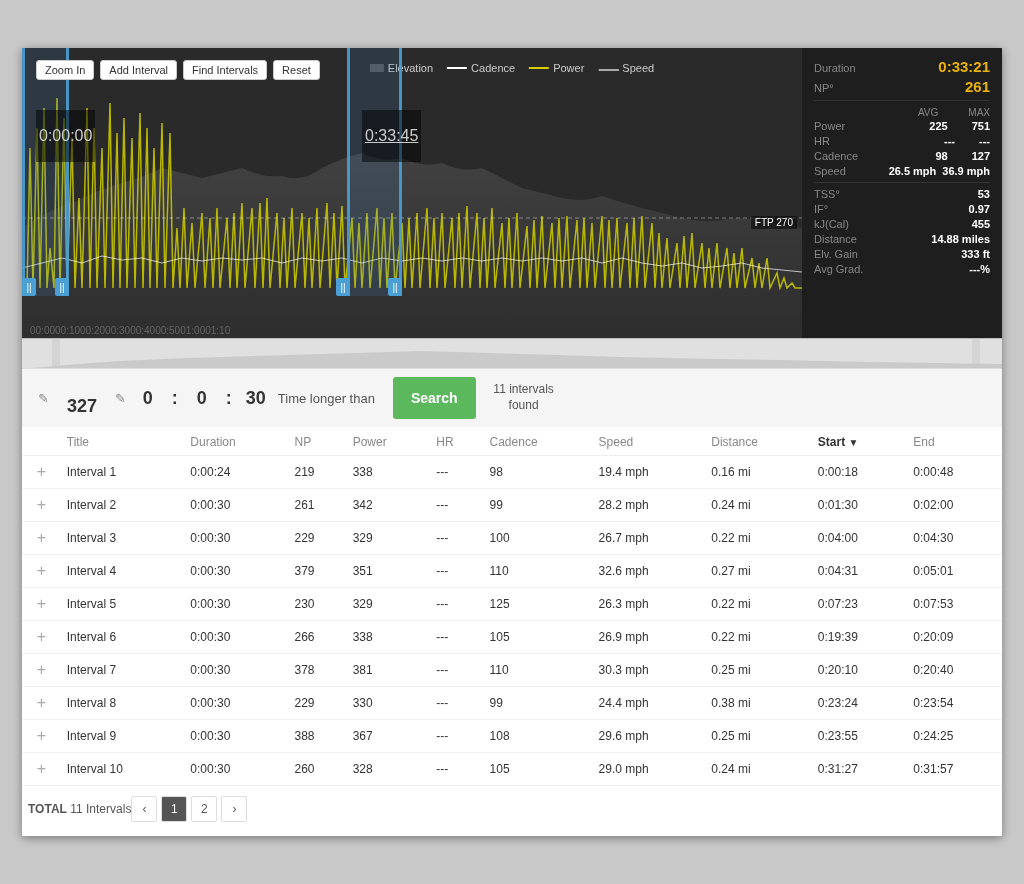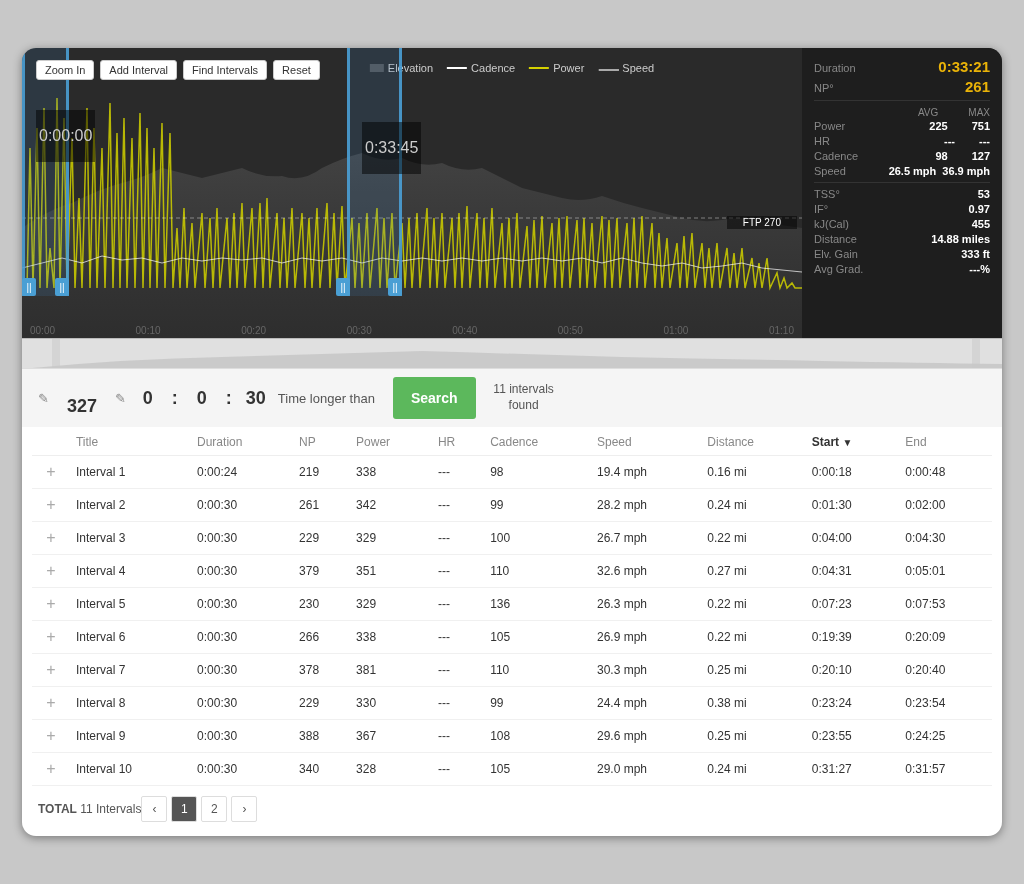--- a/index.html
+++ b/index.html
@@ -9,21 +9,21 @@
       font-size: 12px;
       display: flex;
       justify-content: center;
       align-items: center;
       min-height: 100vh;
       padding: 20px;
     }
     .container {
       width: 980px;
       background: #fff;
-      border-radius: 14px;
+      border-radius: 1px;
       overflow: hidden;
       box-shadow: 0 2px 10px rgba(0,0,0,0.4);
     }
     
     .chart-area {
       background: #2a2a2a;
       position: relative;
       height: 290px;
       overflow: hidden;
     }
@@ -99,41 +99,40 @@
     }
     .stats-col-label { color: #888; font-size: 10px; }
     .stats-divider { border-top: 1px solid #333; margin: 5px 0; }
     .stats-large-value { color: #eab308; font-size: 15px; font-weight: bold; }
     .chart-time-labels {
       position: absolute;
       bottom: 2px;
       left: 0;
       width: calc(100% - 200px);
       display: flex;
-      justify-content: space-between;
       padding: 0 8px;
       color: #666;
       font-size: 10px;
     }
     .chart-marker {
       position: absolute;
       top: 30px;
       font-size: 16px;
       color: #ccc;
       background: rgba(0,0,0,0.5);
       padding: 17px 3px;
     }
     .ftp-label {
       position: absolute;
       right: 205px;
       top: 168px;
       color: #fff;
       font-size: 10px;
       background: rgba(0,0,0,0.5);
-      padding: 1px 16px;
+      padding: 1px 4px;
     }
     
     .mini-chart {
       background: #e0e0e0;
       height: 30px;
       border-top: 1px solid #bbb;
       position: relative;
       overflow: hidden;
     }
     
@@ -184,21 +183,21 @@
     }
     .intervals-found-badge {
       color: #555;
       font-size: 12px;
       text-align: center;
       line-height: 1.3;
       min-width: 80px;
     }
     
     .table-container {
-      padding: 0 10px 10px;
+      padding: 0 0 10px;
     }
     table {
       width: 100%;
       border-collapse: collapse;
       font-size: 12px;
     }
     th {
       color: #888;
       font-weight: normal;
       text-align: left;
@@ -351,21 +350,21 @@
       <rect x="33" y="230" width="14" height="18" rx="2" fill="#4a9fd4"></rect>
       <text x="40" y="243" text-anchor="middle" fill="white" font-size="10">||</text>
 
       <rect x="314" y="230" width="14" height="18" rx="2" fill="#4a9fd4"></rect>
       <text x="321" y="243" text-anchor="middle" fill="white" font-size="10">||</text>
       <rect x="366" y="230" width="14" height="18" rx="2" fill="#4a9fd4"></rect>
       <text x="373" y="243" text-anchor="middle" fill="white" font-size="10">||</text>
     </svg>
 
     <div class="chart-marker" style="left:14px;top:62px;">0:00:00</div>
-    <div class="chart-marker" style="left:340px;top:74px;">0:33:45</div>
+    <div class="chart-marker" style="left:340px;top:62px;text-decoration:underline;">0:33:45</div>
     <div class="ftp-label">FTP 270</div>
 
     <div class="chart-time-labels">
       <span>00:00</span>
       <span>00:10</span>
       <span>00:20</span>
       <span>00:30</span>
       <span>00:40</span>
       <span>00:50</span>
       <span>01:00</span>
@@ -538,21 +537,21 @@
     <td>0:04:31</td>
     <td>0:05:01</td>
   </tr>
           <tr>
     <td style="color:#aaa;font-size:16px;text-align:center;cursor:pointer;">+</td>
     <td>Interval 5</td>
     <td>0:00:30</td>
     <td>230</td>
     <td>329</td>
     <td>---</td>
-    <td>136</td>
+    <td>125</td>
     <td>26.3 mph</td>
     <td>0.22 mi</td>
     <td>0:07:23</td>
     <td>0:07:53</td>
   </tr>
           <tr>
     <td style="color:#aaa;font-size:16px;text-align:center;cursor:pointer;">+</td>
     <td>Interval 6</td>
     <td>0:00:30</td>
     <td>266</td>
@@ -600,21 +599,21 @@
     <td>108</td>
     <td>29.6 mph</td>
     <td>0.25 mi</td>
     <td>0:23:55</td>
     <td>0:24:25</td>
   </tr>
           <tr>
     <td style="color:#aaa;font-size:16px;text-align:center;cursor:pointer;">+</td>
     <td>Interval 10</td>
     <td>0:00:30</td>
-    <td>340</td>
+    <td>260</td>
     <td>328</td>
     <td>---</td>
     <td>105</td>
     <td>29.0 mph</td>
     <td>0.24 mi</td>
     <td>0:31:27</td>
     <td>0:31:57</td>
   </tr>
         </tbody>
     </table>

